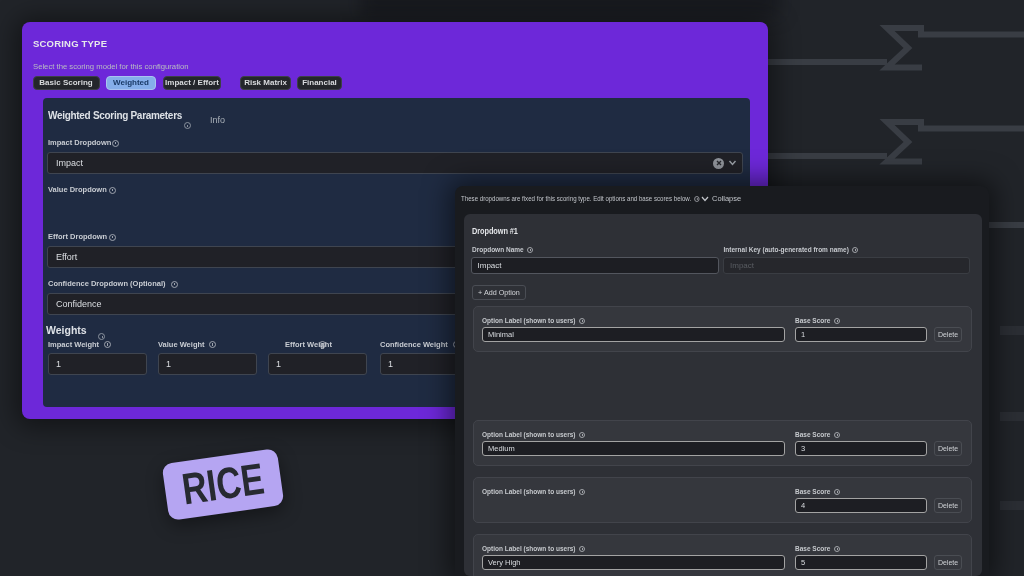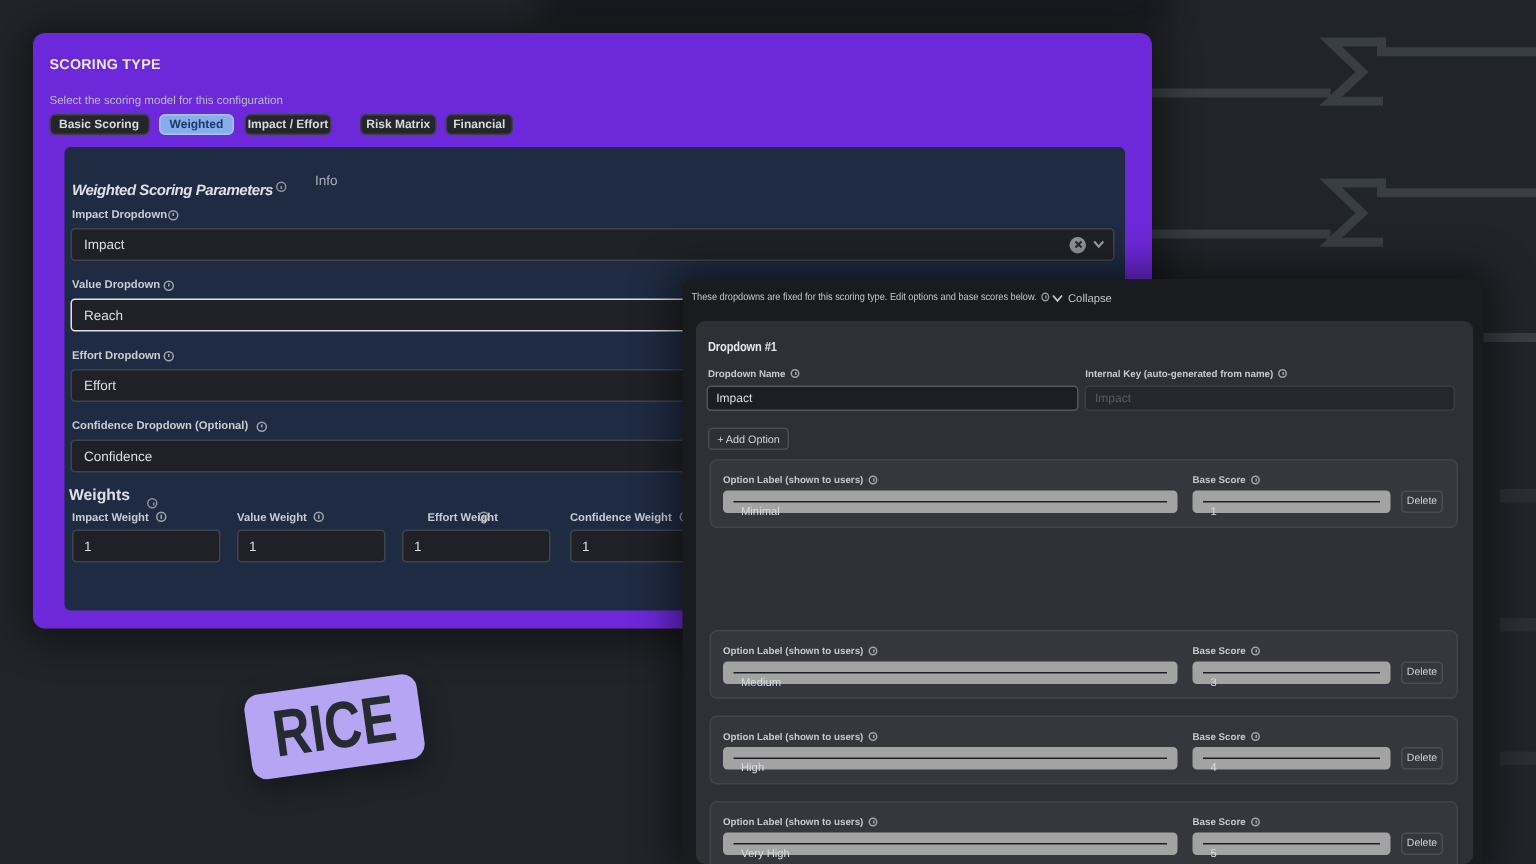--- a/index.html
+++ b/index.html
@@ -42,28 +42,27 @@
     <div class="abs" style="left:11px;top:16px;font-size:9.5px;font-weight:bold;letter-spacing:.2px;color:#e6e8ea;">SCORING TYPE</div>
     <div class="abs" style="left:11px;top:40px;font-size:7.7px;color:#b9bdc2;">Select the scoring model for this configuration</div>
 
     <div class="abs tab" style="left:10.5px;top:54px;width:67px;">Basic Scoring</div>
     <div class="abs tab" id="tabactive" style="left:84px;top:54px;width:50px;">Weighted</div>
     <div class="abs tab" style="left:141px;top:54px;width:58px;">Impact / Effort</div>
     <div class="abs tab" style="left:218px;top:54px;width:51px;">Risk Matrix</div>
     <div class="abs tab" style="left:275px;top:54px;width:45px;">Financial</div>
 
     <div class="abs" id="bluesec" style="left:21px;top:76px;width:707px;height:309px;background:#1f2b42;border-radius:4px;">
-      <div class="abs" style="left:5px;top:24px;font-size:10px;font-weight:bold;letter-spacing:-.3px;color:#dde1e6;font-style:italic;">Weighted Scoring Parameters</div>
+      <div class="abs" style="left:5px;top:12px;font-size:10px;font-weight:bold;letter-spacing:-.3px;color:#dde1e6;">Weighted Scoring Parameters</div>
       <div class="abs inf" style="left:141px;top:18px;color:#aeb4bc;"></div>
       <div class="abs" style="left:167px;top:17px;font-size:9px;color:#a9b0b8;">Info</div>
 
       <div class="abs lbl" style="left:5px;top:40px;">Impact Dropdown</div><div class="abs inf lbl" style="left:69px;top:41.5px;"></div>
       <div class="ipt" style="left:4px;top:54px;width:696px;height:22px;font-size:9px;line-height:20px;padding-left:8px;">Impact</div>
       <div class="abs lbl" style="left:5px;top:87px;">Value Dropdown</div><div class="abs inf lbl" style="left:66px;top:88.5px;"></div>
-      <div class="ipt" style="left:4px;top:101px;width:696px;height:22px;font-size:9px;line-height:20px;padding-left:8px;border-color:#dfe3e9;">Reach</div>
       <div class="abs lbl" style="left:5px;top:134px;">Effort Dropdown</div><div class="abs inf lbl" style="left:66px;top:135.5px;"></div>
       <div class="ipt" style="left:4px;top:148px;width:696px;height:22px;font-size:9px;line-height:20px;padding-left:8px;">Effort</div>
       <div class="abs lbl" style="left:5px;top:181px;">Confidence Dropdown (Optional)</div><div class="abs inf lbl" style="left:128px;top:182.5px;"></div>
       <div class="ipt" style="left:4px;top:194.5px;width:696px;height:22px;font-size:9px;line-height:20px;padding-left:8px;">Confidence</div>
 
       
       <div class="abs" style="left:670px;top:59.5px;width:11px;height:11px;border-radius:50%;background:#8f939a;"></div>
       <svg class="abs" style="left:672.5px;top:62px;" width="6" height="6" viewBox="0 0 6 6">
           <path d="M1 1 L5 5 M5 1 L1 5" stroke="#26282d" stroke-width="1.4"></path>
         </svg>
@@ -111,21 +110,20 @@
         </div>
       <div class="ocard" style="top:206px;">
           <div class="olbl">Option Label (shown to users)&nbsp; <span class="inf" style="width:6px;height:6px;"></span></div>
           <div class="oipt o1">Medium</div>
           <div class="blbl">Base Score&nbsp; <span class="inf" style="width:6px;height:6px;"></span></div>
           <div class="oipt o2">3</div>
           <div class="odel">Delete</div>
         </div>
       <div class="ocard" style="top:263px;">
           <div class="olbl">Option Label (shown to users)&nbsp; <span class="inf" style="width:6px;height:6px;"></span></div>
-          <div class="oipt o1">High</div>
           <div class="blbl">Base Score&nbsp; <span class="inf" style="width:6px;height:6px;"></span></div>
           <div class="oipt o2">4</div>
           <div class="odel">Delete</div>
         </div>
       <div class="ocard" style="top:320px;">
           <div class="olbl">Option Label (shown to users)&nbsp; <span class="inf" style="width:6px;height:6px;"></span></div>
           <div class="oipt o1">Very High</div>
           <div class="blbl">Base Score&nbsp; <span class="inf" style="width:6px;height:6px;"></span></div>
           <div class="oipt o2">5</div>
           <div class="odel">Delete</div>
@@ -141,17 +139,17 @@
 
 </div>
 <style>
   .tab{box-sizing:border-box;height:14px;background:#24262b;border:1px solid #3c4046;border-radius:4px;color:#d8dadd;font-size:8px;font-weight:bold;line-height:12px;text-align:center;}
   #tabactive{background:#85aeea;border-color:#a9c4f0;color:#1a3a67;}
   .lbl{font-size:7.5px;font-weight:bold;color:#c9cdd3;position:absolute;}
   .lbl2{font-size:6.5px;font-weight:bold;color:#c6c9ce;position:absolute;}
   .ocard{position:absolute;left:9.5px;width:499px;height:46px;background:#35373d;border:1px solid #42444b;box-sizing:border-box;border-radius:5px;}
   .olbl{position:absolute;left:8px;top:10px;font-size:6.5px;font-weight:bold;color:#c6c9cd;}
   .blbl{position:absolute;left:321px;top:10px;font-size:6.5px;font-weight:bold;color:#c6c9cd;}
-  .oipt{position:absolute;box-sizing:border-box;top:20px;height:15px;background:#1d1e23;border:7px solid #a3a3a3;border-radius:3px;color:#d9dce0;font-size:7.5px;line-height:13px;padding-left:5px;}
+  .oipt{position:absolute;box-sizing:border-box;top:20px;height:15px;background:#1d1e23;border:1px solid #a3a3a3;border-radius:3px;color:#d9dce0;font-size:7.5px;line-height:13px;padding-left:5px;}
   .o1{left:8px;width:303px;}
   .o2{left:321px;width:132px;}
   .odel{position:absolute;left:460px;top:20px;width:28px;height:15px;box-sizing:border-box;border:1px solid #4a4d53;border-radius:3px;color:#ced1d5;font-size:7px;line-height:13px;text-align:center;}
 </style>
 
 </body></html>

